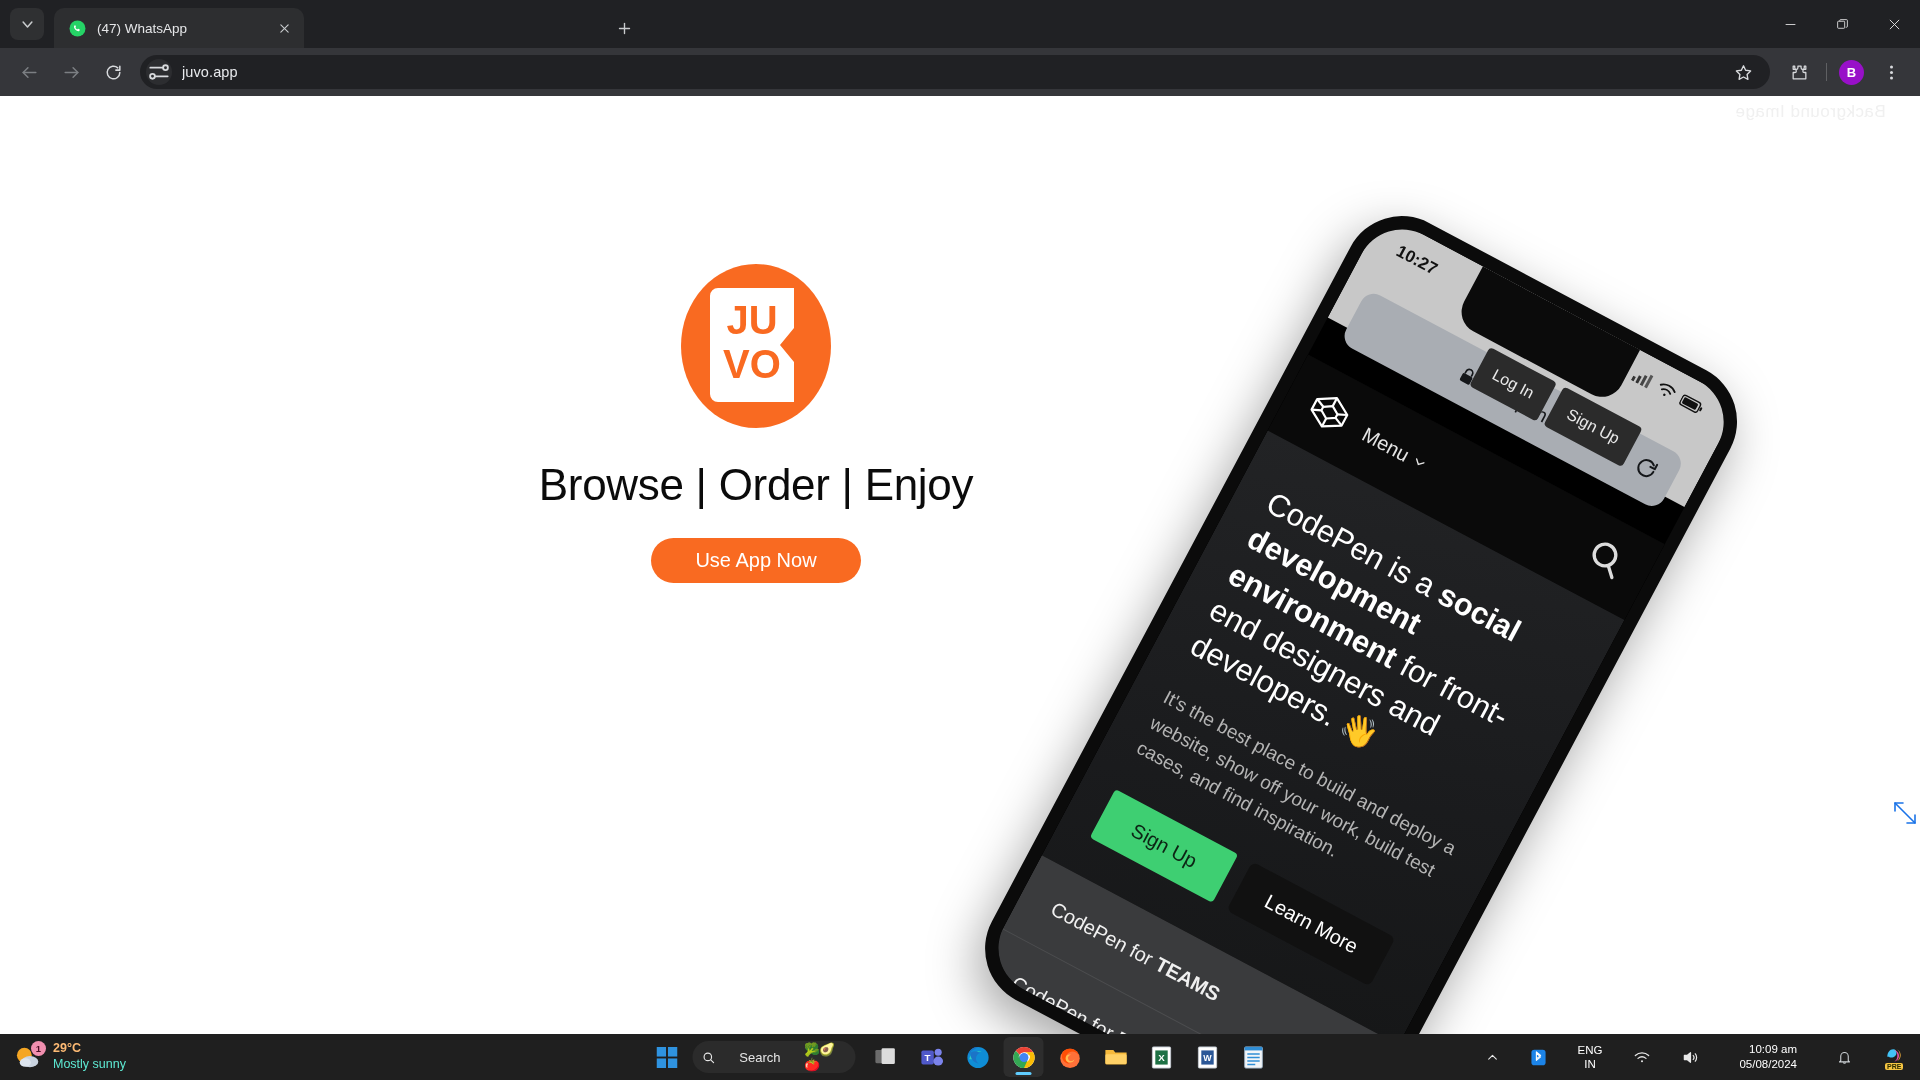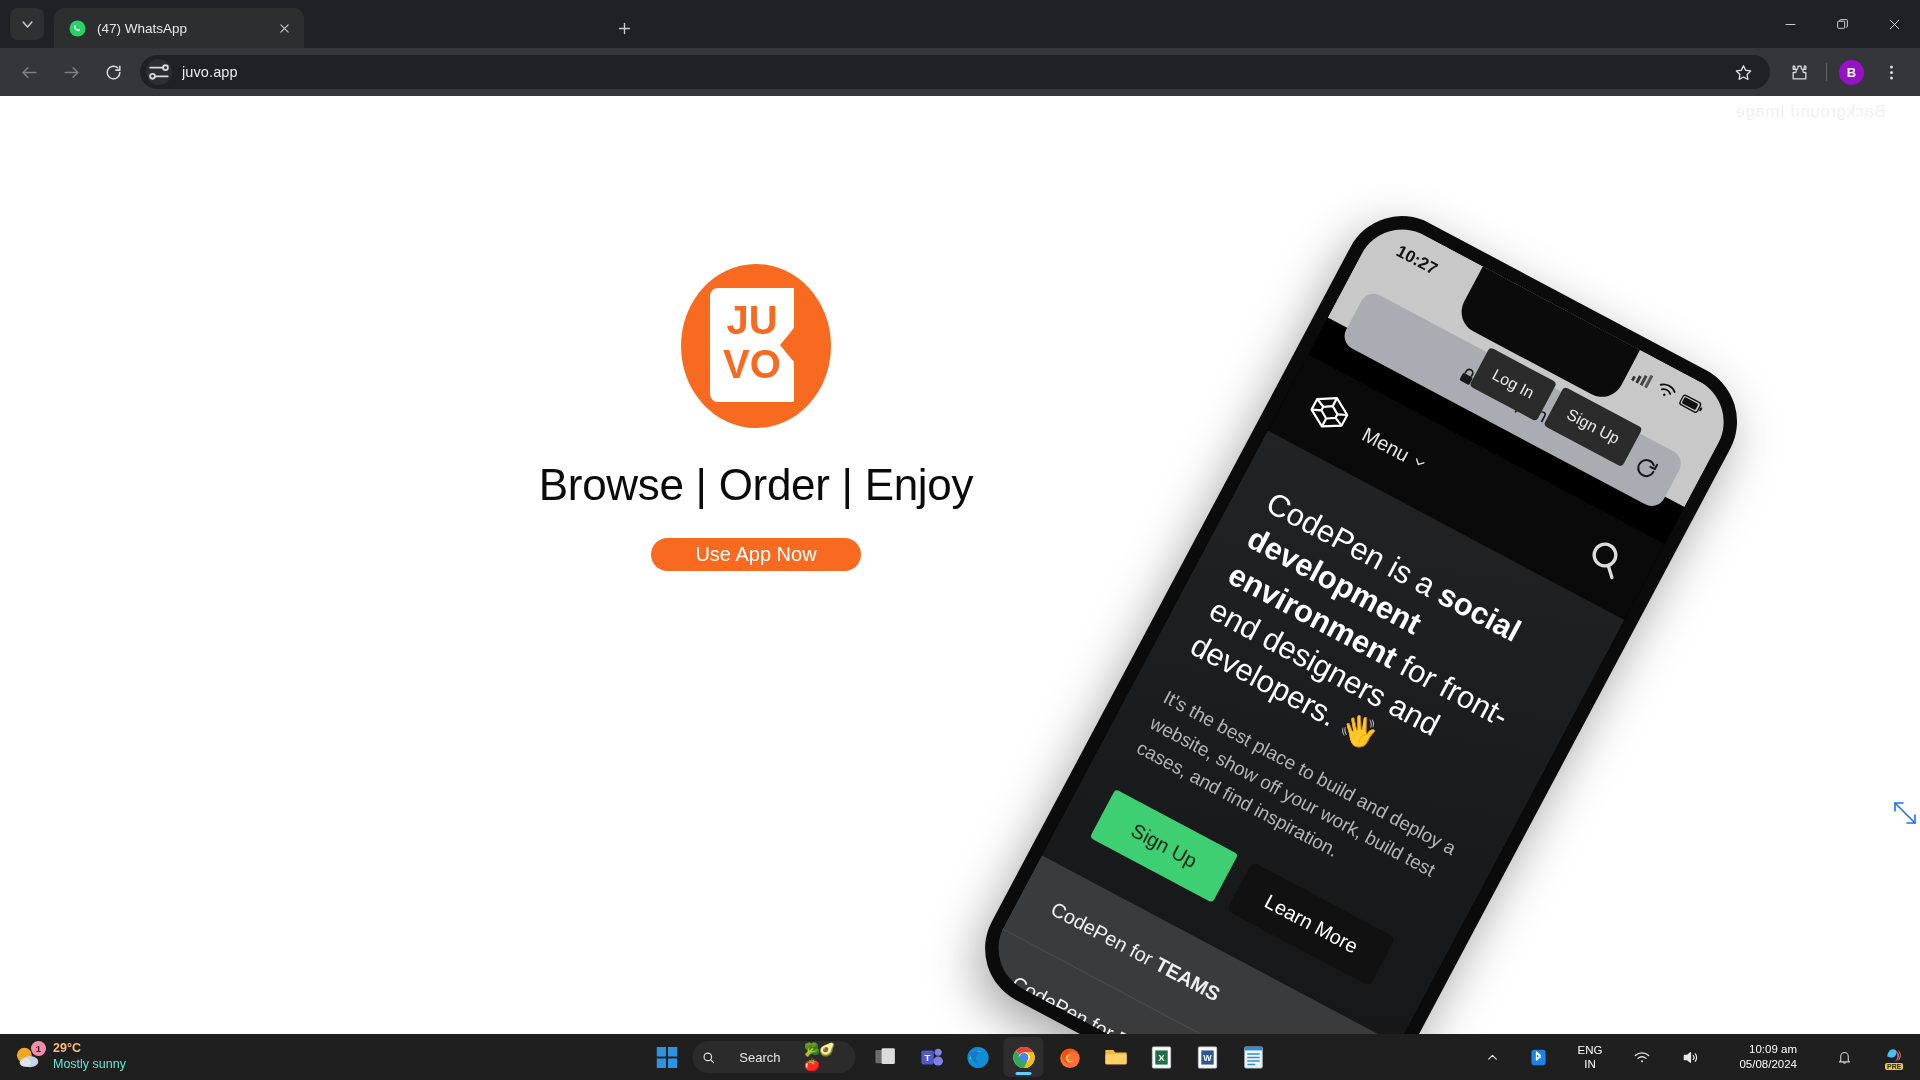--- a/index.html
+++ b/index.html
@@ -74,21 +74,21 @@
 
   .logo-wrap { width:180px; height:180px; margin:0 auto 24px auto; position:relative; }
 
   .hero-h1 {
     font-size:44px; font-weight:400; color:#0b0b0b; letter-spacing:-0.3px;
     margin-bottom:28px;
   }
   .hero-sub { font-size:19px; line-height:1.52; color:#1b1b1b; margin-bottom:22px; }
   .cta {
     display:inline-block; background:#f96a21; color:#fff; border:none;
-    font-size:20px; padding:5px 44px; border-radius:30px; cursor:pointer;
+    font-size:20px; padding:11px 44px; border-radius:30px; cursor:pointer;
     font-family:"Liberation Sans", sans-serif;
   }
 
   
   #phone-mockup {
     position:absolute; left:1140px; top:60px; width:700px; height:880px;
   }
   .phone {
     position:absolute; left:130px; top:120px;
     width:430px; height:880px;

